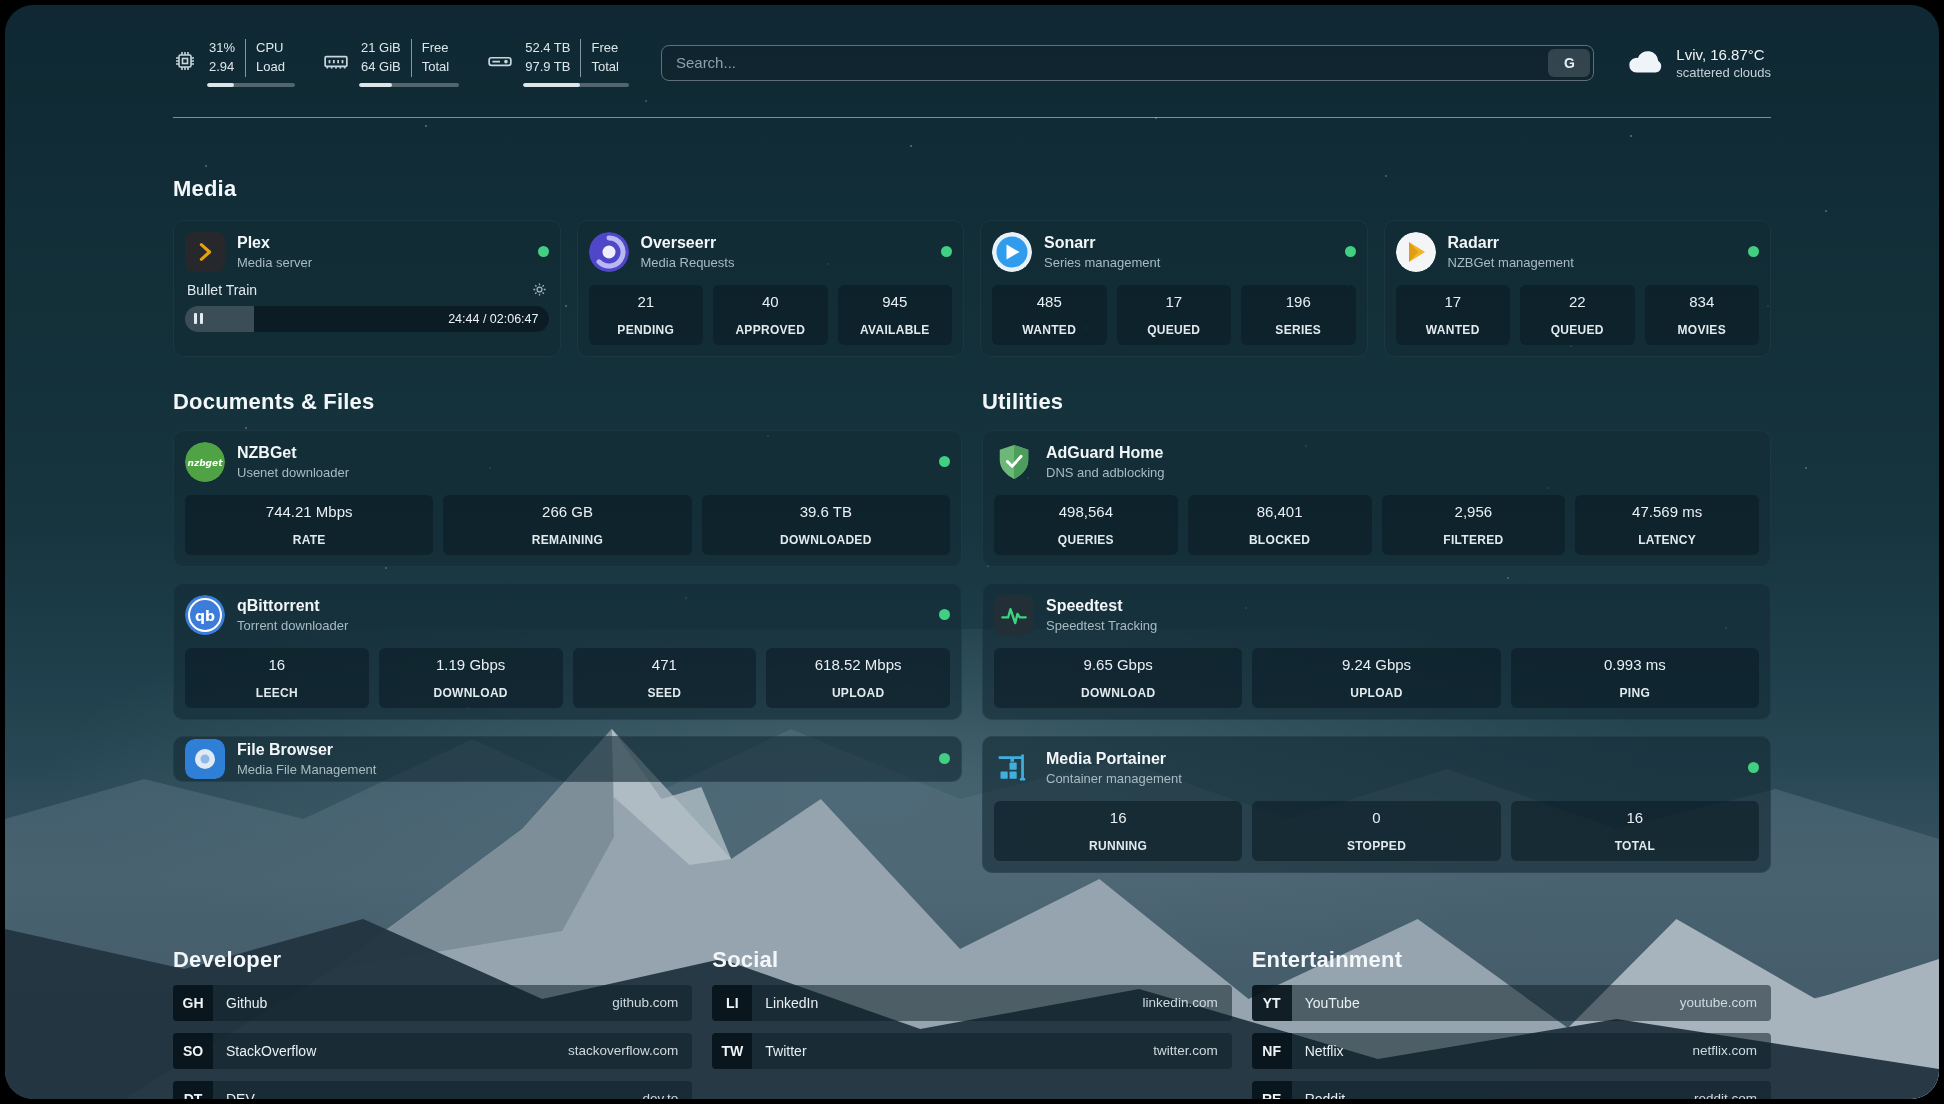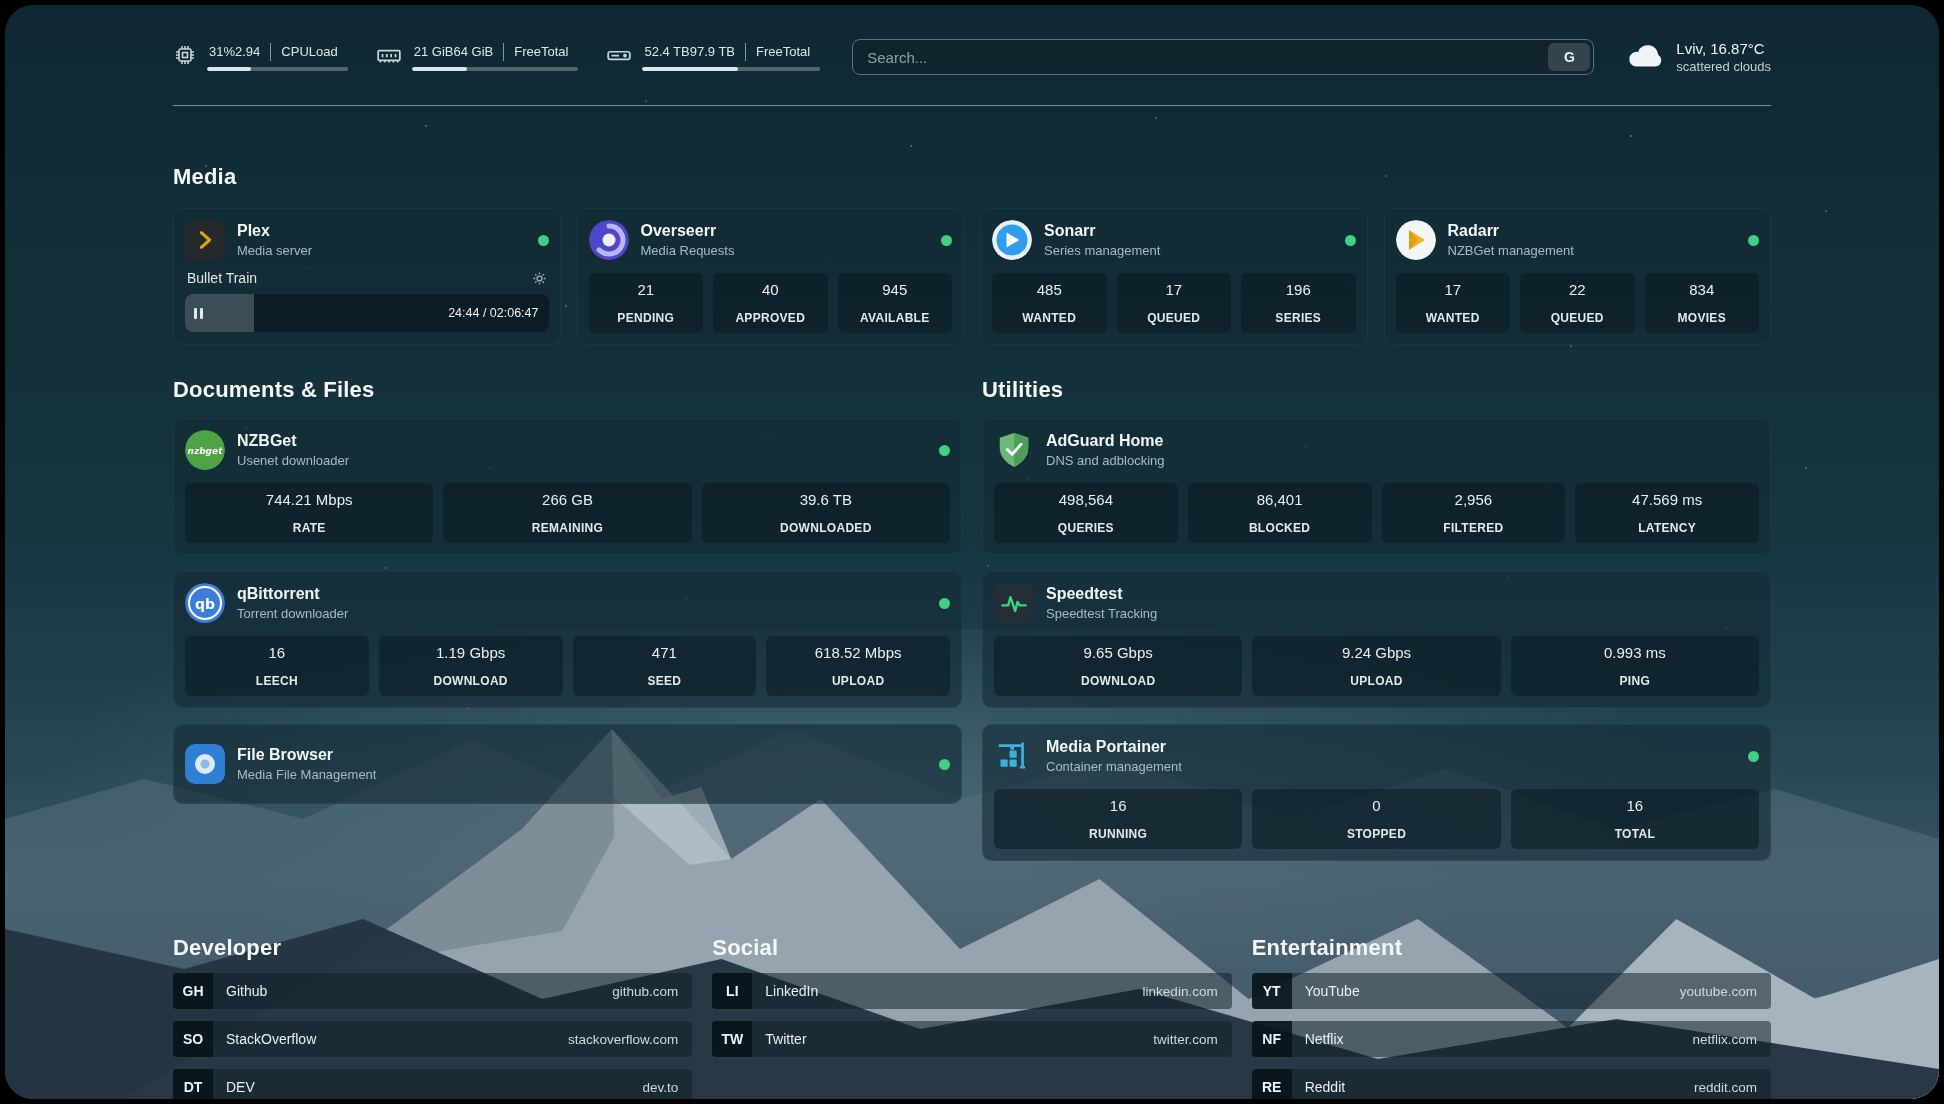--- a/index.html
+++ b/index.html
@@ -28,21 +28,21 @@
   .mountains { position:absolute; left:0; right:0; bottom:0; width:100%; height:430px; display:block; }
 
   .content { position:relative; z-index:2; height:100%; padding:0 168px; }
 
   
   .topbar { margin-top:34px; display:flex; align-items:center; }
   .monitors { display:flex; gap:28px; }
   .monitor { display:flex; align-items:center; gap:10px; }
   .mon-body { display:flex; flex-direction:column; }
   .mon-grid { display:flex; }
-  .mon-col { display:flex; padding:0 10px; font-size:13px; color:#dde7eb; line-height:1.45; }
+  .mon-col { display:flex; flex-direction:column; padding:0 10px; font-size:13px; color:#dde7eb; line-height:1.45; }
   .mon-col:first-child { padding-left:2px; border-right:1px solid rgba(230,240,245,.55); }
   .bar { height:4px; border-radius:2px; background:rgba(255,255,255,.28); margin-top:6px; overflow:hidden; }
   .bar .fill { height:100%; border-radius:2px; background:#dce6ea; }
 
   .search { flex:1; margin:0 32px; display:flex; align-items:stretch; height:36px;
     border:1px solid #5f7078; border-radius:8px; background:rgba(16,33,42,.55); overflow:hidden; }
   .search input { flex:1; background:transparent; border:0; outline:none; padding:0 14px; font-size:15px; color:#cbd8de;
     font-family:"Liberation Sans",sans-serif; }
   .search input::placeholder { color:#8da1aa; }
   .search-engine { width:42px; margin:3px; border:0; border-radius:6px; background:rgba(255,255,255,.15);
@@ -74,32 +74,32 @@
 
   .stats { display:flex; gap:10px; margin-top:13px; }
   .stat { flex:1; background:rgba(9,26,35,.55); border-radius:6px; padding:8px 4px; text-align:center; }
   .stat-value { font-size:15px; color:#e9eff2; }
   .stat-label { font-size:12px; font-weight:700; color:#e2eaee; margin-top:13px; letter-spacing:.3px; }
 
   
   .now-playing { display:flex; align-items:center; justify-content:space-between; margin-top:10px;
     font-size:14px; color:#e2eaee; padding:0 2px; }
   .gear { display:flex; cursor:pointer; }
-  .progress { margin-top:8px; height:38px; border-radius:8px; background:rgba(7,20,28,.65);
+  .progress { margin-top:8px; height:26px; border-radius:13px; background:rgba(7,20,28,.65);
     position:relative; display:flex; align-items:center; overflow:hidden; }
   .progress-fill { position:absolute; left:0; top:0; bottom:0; background:rgba(188,208,218,.28); }
   .pause { margin-left:9px; display:flex; gap:3px; position:relative; z-index:1; cursor:pointer; }
   .pause i { display:block; width:3px; height:11px; background:#e4ebee; border-radius:1px; }
   .ptime { margin-left:auto; margin-right:10px; position:relative; z-index:1; font-size:12.5px; color:#eef3f5; }
 
   
   .columns { display:grid; grid-template-columns:1fr 1fr; gap:20px; margin-top:32px; }
   .col .section-heading { margin-bottom:15px; }
   .col .card { margin-bottom:16px; }
-  .card.slim { padding:20px 12px; }
+  .card.slim { padding:3px 12px; }
 
   
   .bookmarks { display:grid; grid-template-columns:repeat(3,1fr); gap:20px; margin-top:58px; }
   .bm-row { display:flex; align-items:center; height:36px; margin-top:12px; border-radius:4px; overflow:hidden;
     background:rgba(13,30,39,.52); cursor:pointer; }
   .bm-abbr { width:40px; align-self:stretch; display:flex; align-items:center; justify-content:center;
     background:rgba(7,19,26,.85); color:#eef3f5; font-size:14px; font-weight:700; }
   .bm-name { margin-left:13px; font-size:14px; color:#e9eff2; }
   .bm-url { margin-left:auto; margin-right:14px; font-size:13.5px; color:#cfdae0; }
 </style>

